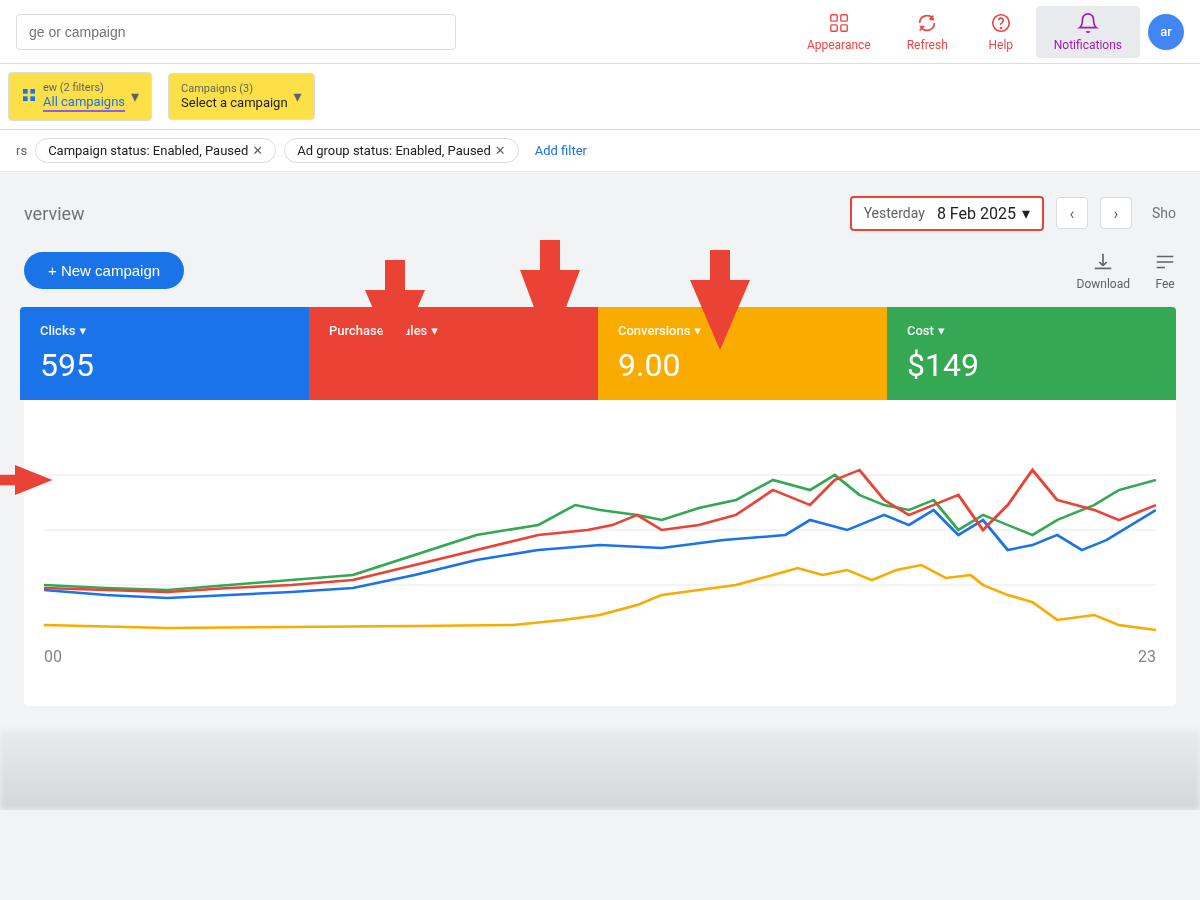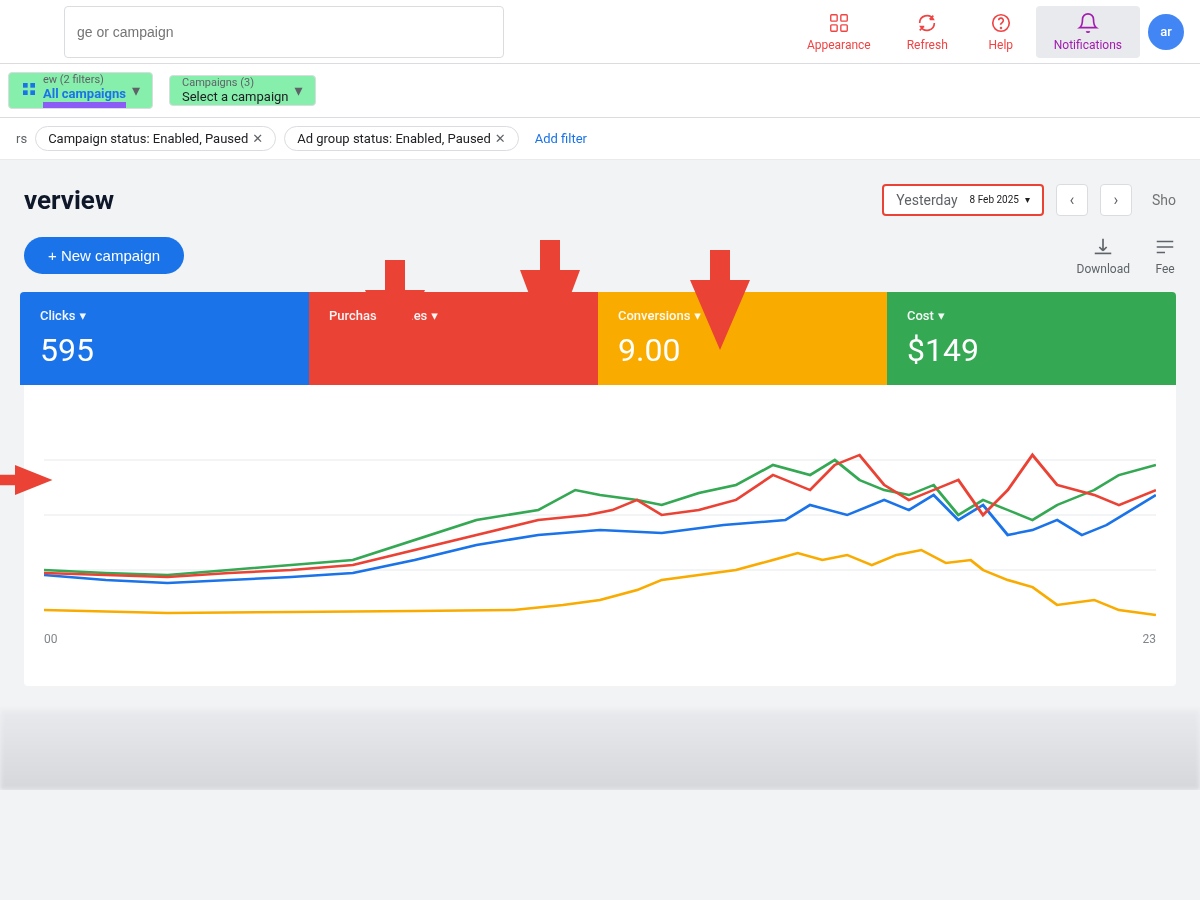--- a/index.html
+++ b/index.html
@@ -10,29 +10,28 @@
       display: flex;
       align-items: center;
       background: #fff;
       border-bottom: 1px solid #dadce0;
       height: 64px;
       padding: 0 16px;
       position: relative;
     }
     .search-bar {
       flex: 0 0 440px;
-      height: 52px;
+      height: 36px;
       border: 1px solid #dadce0;
       border-radius: 4px;
       padding: 0 12px;
       font-size: 14px;
       color: #5f6368;
       outline: none;
       background: #fff;
-      margin-left: 48px;
     }
     .nav-spacer { flex: 1; }
     .nav-icons {
       display: flex;
       align-items: center;
       gap: 0;
     }
     .nav-icon-btn {
       display: flex;
       flex-direction: column;
@@ -64,26 +63,26 @@
       display: flex;
       align-items: center;
       background: #fff;
       padding: 8px 0 0 0;
       border-bottom: 1px solid #dadce0;
       gap: 0;
     }
     .filter-dropdown {
       display: flex;
       align-items: center;
-      padding: 0 12px;
+      padding: 8px 12px;
       border: 1px solid #dadce0;
       border-radius: 4px;
       margin: 0 8px 8px 8px;
       cursor: pointer;
-      background: #86efac;
+      background: #fde047;
       font-size: 13px;
       color: #202124;
       gap: 6px;
       min-width: 140px;
     }
     .filter-dropdown .dd-arrow { color: #5f6368; margin-left: auto; font-size: 16px; }
 
     
     .active-filters {
       display: flex;
@@ -119,43 +118,43 @@
     }
 
     
     .overview-header {
       display: flex;
       align-items: center;
       margin-bottom: 20px;
       padding-left: 24px;
     }
     .overview-title {
-      font-size: 26px;
-      color: #0f172a;
-      font-weight: 700;
+      font-size: 18px;
+      color: #737373;
+      font-weight: 400;
       flex: 1;
     }
     .date-range-section {
       display: flex;
       align-items: center;
       gap: 12px;
       border: 2px solid #ea4335;
       border-radius: 4px;
       padding: 6px 12px;
       background: #fff;
     }
     .date-label {
       font-size: 14px;
       color: #5f6368;
     }
     .date-dropdown {
       display: flex;
       align-items: center;
       gap: 6px;
-      font-size: 10px;
+      font-size: 16px;
       color: #202124;
       cursor: pointer;
     }
     .date-nav-btn {
       width: 32px; height: 32px;
       display: flex; align-items: center; justify-content: center;
       border: 1px solid #dadce0;
       border-radius: 4px;
       cursor: pointer;
       background: #fff;
@@ -253,21 +252,21 @@
       height: 80px;
       background: linear-gradient(to bottom, #e8eaed, #d5d7db);
       margin-top: 24px;
       filter: blur(2px);
     }
 
     .chart-x-labels {
       display: flex;
       justify-content: space-between;
       padding: 4px 0 0 0;
-      font-size: 12px;
+      font-size: 16px;
       color: #80868b;
     }
   </style>
 </head>
 <body>
 
 <div class="top-nav">
   <input class="search-bar" type="text" placeholder="ge or campaign" style="">
 
   <div class="nav-spacer"></div>
@@ -315,21 +314,21 @@
     <span>
       <svg width="16" height="16" viewBox="0 0 24 24" fill="#1a73e8">
           <rect x="3" y="3" width="7" height="7"></rect>
           <rect x="14" y="3" width="7" height="7"></rect>
           <rect x="3" y="14" width="7" height="7"></rect>
           <rect x="14" y="14" width="7" height="7"></rect>
         </svg>
     </span>
     <div style="display:flex;flex-direction:column;line-height:1.2">
       <span style="font-size:11px;color:#5f6368;">ew (2 filters)</span>
-      <span style="font-weight:700;color:#1a73e8;border-bottom:6px solid #8b5cf6;">All campaigns</span>
+      <span style="font-weight:400;color:#1a73e8;border-bottom:2px solid #8b5cf6;">All campaigns</span>
     </div>
     <span class="dd-arrow">▾</span>
   </div>
 
   <div class="filter-dropdown">
     <div style="display:flex;flex-direction:column;line-height:1.2">
       <span style="font-size:11px;color:#5f6368;">Campaigns (3)</span>
       <span>Select a campaign</span>
     </div>
     <span class="dd-arrow">▾</span>

